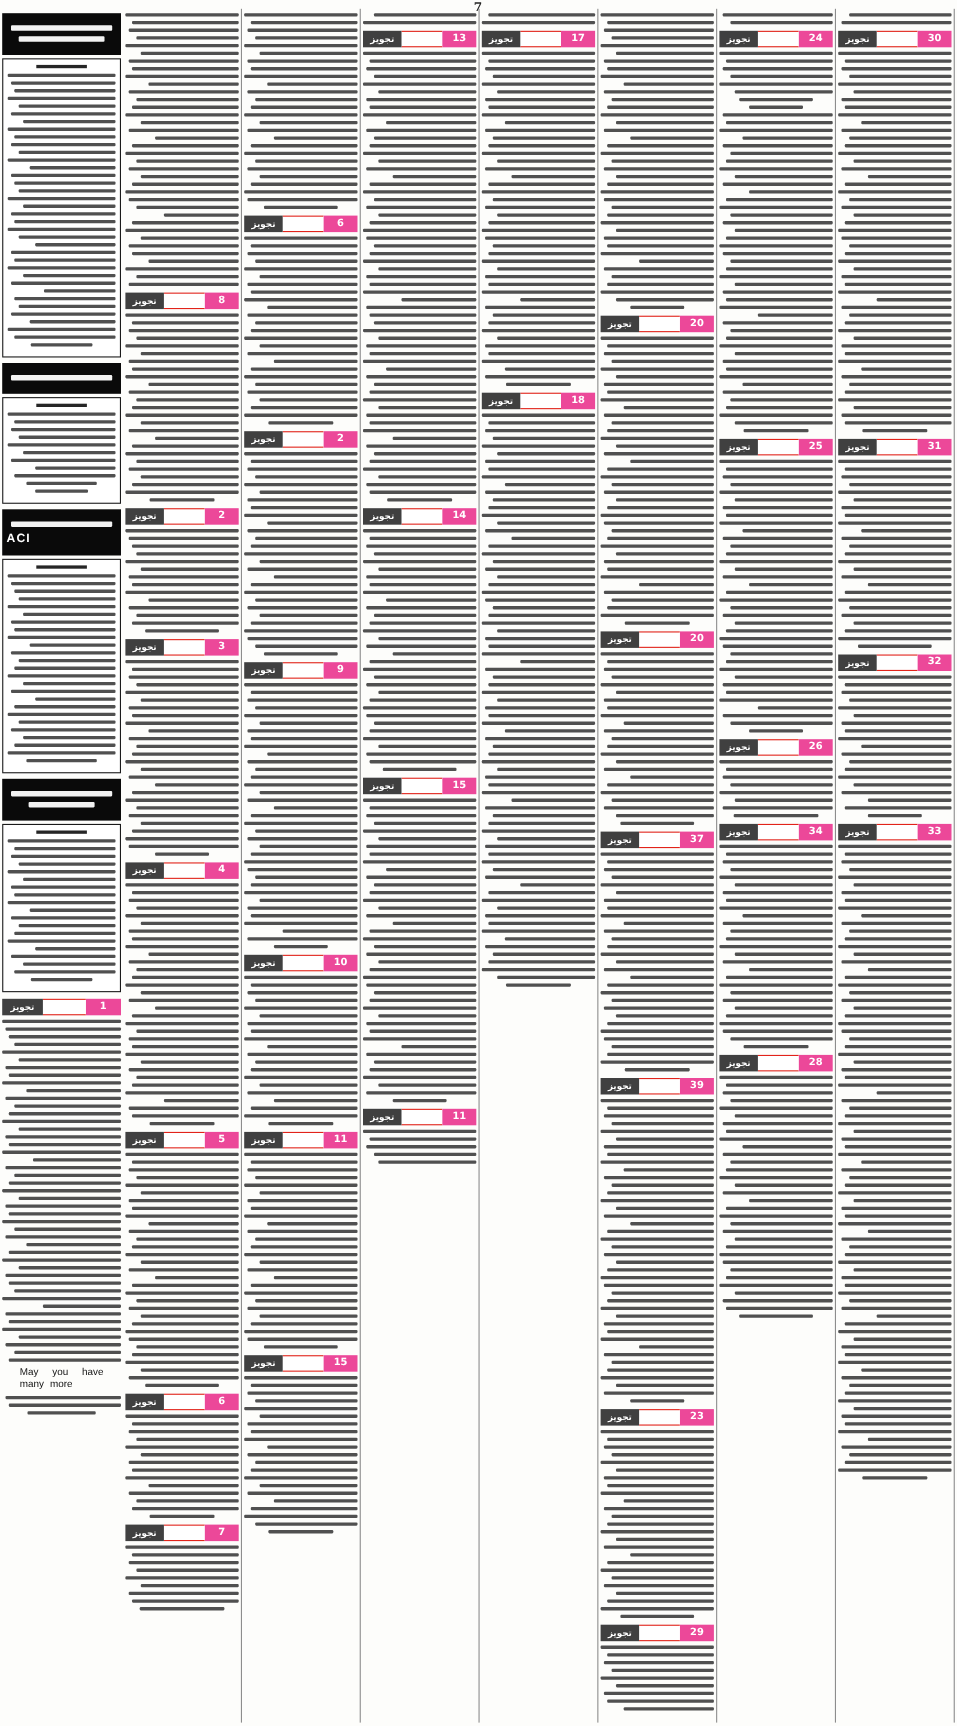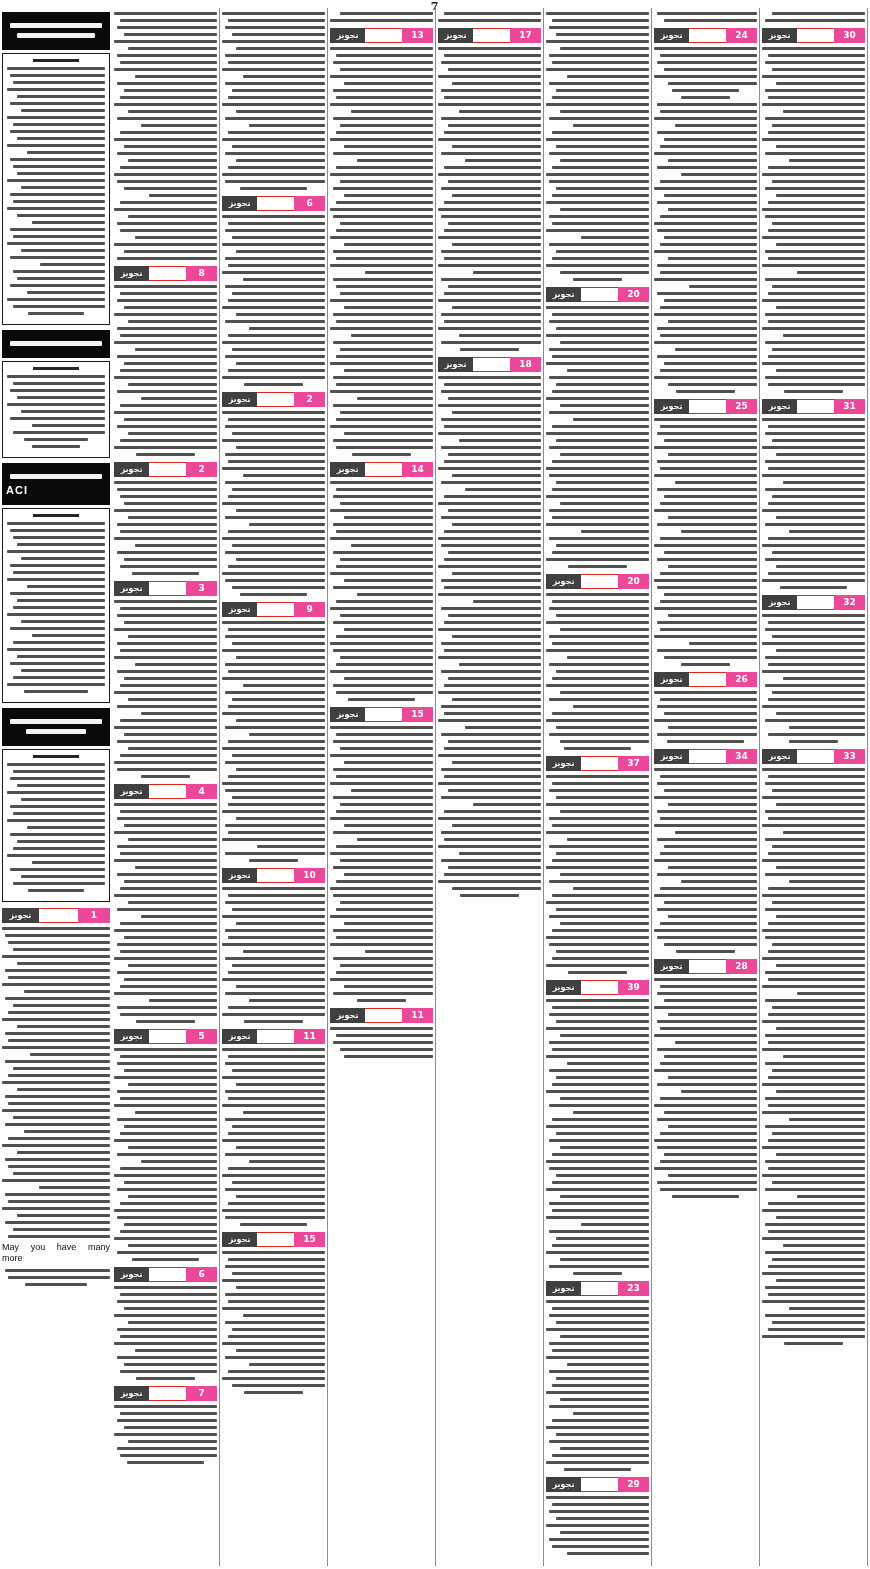--- a/index.html
+++ b/index.html
@@ -91,21 +91,21 @@
     padding:4px 4px 5px;margin:0 0 5px;background:#fff;
   }
   .noticebox .cap{
     display:block;height:3px;width:46%;background:#000;
     margin:1px auto 5px;opacity:.85;
   }
   
   .engline{
     font-family:"Liberation Sans",sans-serif;
     font-size:9px;color:#111;line-height:1.25;
-    margin:3px 0;word-spacing:3px;
+    margin:3px 16px;word-spacing:3px;
   }
   .engline.just{text-align:justify;direction:ltr;}
 </style>
 </head>
 <body>
 
 <div class="page">
 
   <div class="folio">7</div>
 

